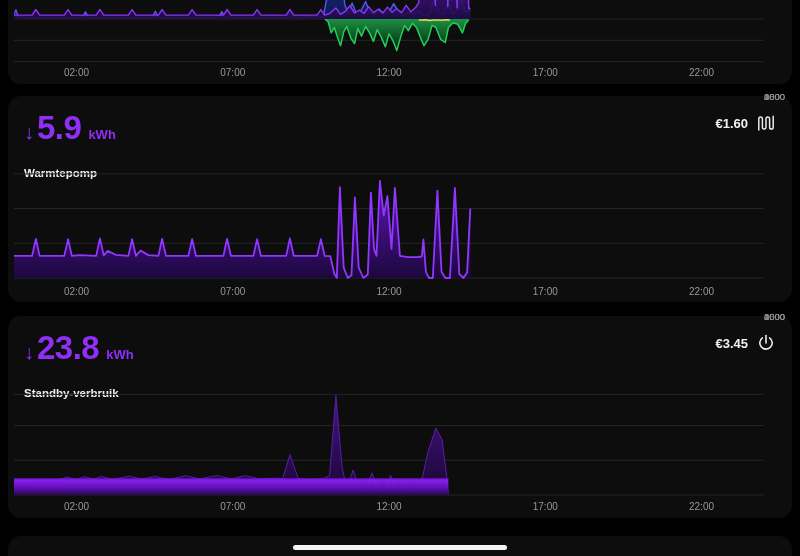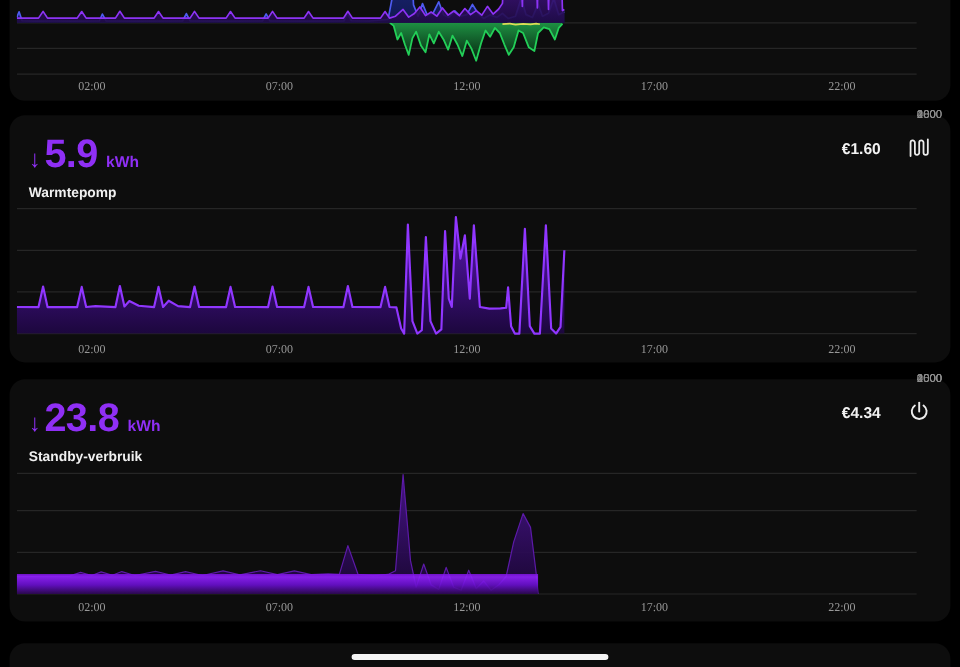--- a/index.html
+++ b/index.html
@@ -11,33 +11,33 @@
   .card1 { top:-40px; height:124px; }
   .card2 { top:96px;  height:206px; }
   .card3 { top:316px; height:202px; }
   .card4 { top:536px; height:90px; }
 
   .hdr { position:absolute; left:16px; top:13px; }
   .big { display:flex; align-items:baseline; }
   .arrow { font-size:20px; font-weight:800; margin-right:3px; }
   .val { font-size:33px; font-weight:700; letter-spacing:-0.5px; }
   .unit { font-size:13px; font-weight:700; margin-left:7px; }
-  .sub { font-size:11.5px; font-weight:600; color:#f0f0f0; margin-top:8px; }
+  .sub { font-size:11.5px; font-weight:600; color:#f0f0f0; margin-top:20px; }
 
-  .cost-row { position:absolute; right:16px; top:17px; display:flex; align-items:center; gap:22px; }
+  .cost-row { position:absolute; right:16px; top:17px; display:flex; align-items:center; gap:8px; }
   .cost { font-size:13px; font-weight:600; color:#f2f2f2; }
   .cost-row svg { display:block; }
 
   svg.plot { position:absolute; left:6px; display:block; }
   .card1 svg.plot { top:40px; }
   .card2 svg.plot { top:70px; }
   .card3 svg.plot { top:64px; }
   .grid { stroke:#262626; stroke-width:1; }
 
-  .xrow { position:absolute; left:6px; width:750px; height:13px;font-family:Liberation Serif, serif; }
+  .xrow { position:absolute; left:6px; width:750px; height:13px; }
   .card1 .xrow { top:107px; }
   .card2 .xrow { top:190px; }
   .card3 .xrow { top:185px; }
   .xrow span { position:absolute; transform:translateX(-50%); font-size:10px; color:#989898; }
 
   .yticks span { position:absolute; left:756px; transform:translateY(-50%);
                  font-size:9.5px; color:#8e8e8e; white-space:nowrap; }
 
   .home-indicator { position:absolute; left:293px; top:545px; width:214px; height:5px;
                     border-radius:3px; background:#f4f4f4; }
@@ -132,21 +132,21 @@
   <section class="card card3">
     <div class="hdr">
       <div class="big" style="color:#8f2ff5">
         <span class="arrow">↓</span>
         <span class="val">23.8</span>
         <span class="unit">kWh</span>
       </div>
       <div class="sub">Standby-verbruik</div>
     </div>
     <div class="cost-row">
-      <span class="cost">€4.34</span>
+      <span class="cost">€3.45</span>
       <svg width="20" height="20" viewBox="0 0 20 20">
         <path d="M10 2.5 V10" fill="none" stroke="#ececec" stroke-width="1.6" stroke-linecap="round"></path>
         <path d="M6.4 4.9 a6.2 6.2 0 1 0 7.2 0" fill="none" stroke="#ececec" stroke-width="1.6" stroke-linecap="round"></path>
       </svg>
     </div>
     <svg class="plot" width="750" height="120" preserveAspectRatio="none" viewBox="0 0 750 120">
         <defs>
           <linearGradient id="g2_0" x1="0" y1="0" x2="0" y2="1">
             <stop offset="0" stop-color="#4a1490"></stop>
             <stop offset="1" stop-color="#1a0635"></stop>

